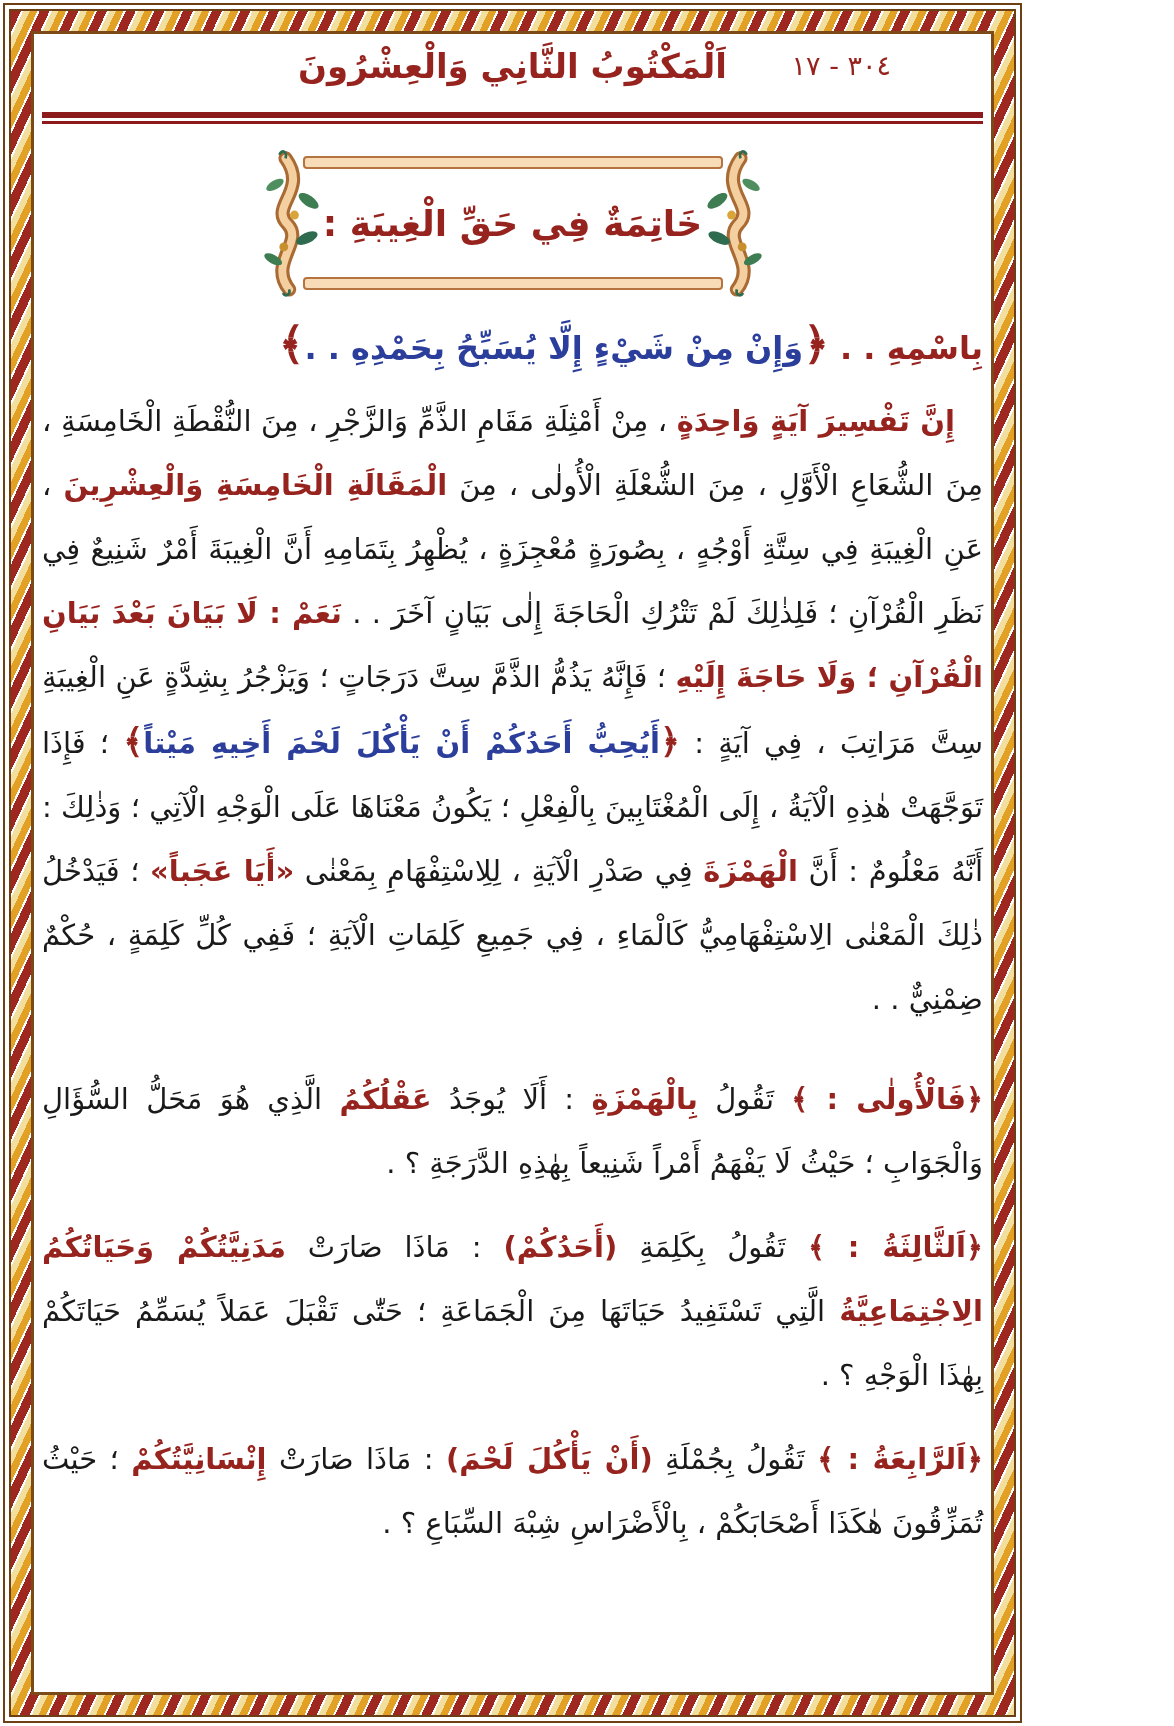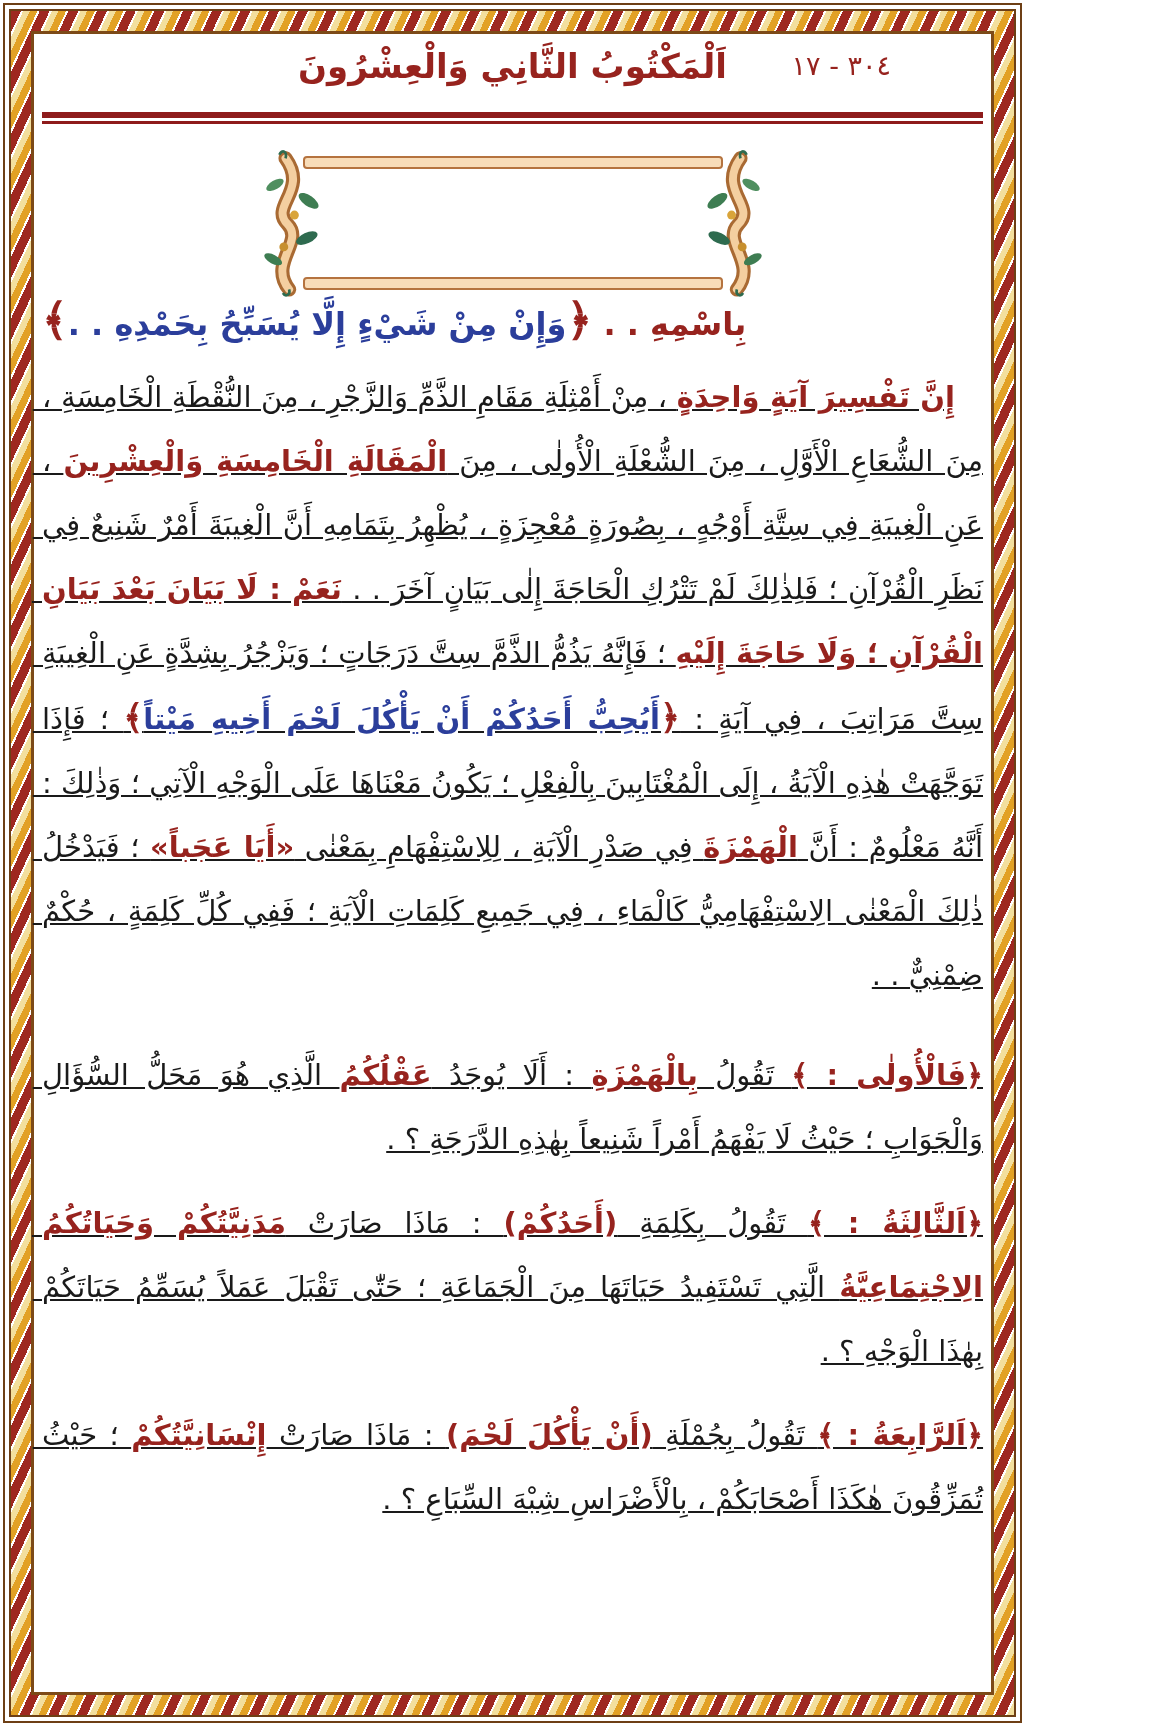--- a/index.html
+++ b/index.html
@@ -34,27 +34,27 @@
   .box-bar{position:absolute;left:40px;right:40px;height:9px;
     background:var(--box-tan,#F8DCB8);border:2px solid var(--box-brown,#B5733F);border-radius:4px;}
   .box-bar.top{top:4px}
   .box-bar.bottom{bottom:4px}
   .box-title{position:absolute;left:0;right:0;top:50%;transform:translateY(-50%);
     text-align:center;font-size:36px;font-weight:bold;color:var(--maroon,#97231E);}
   .box-ornament{position:absolute;top:-13px;width:62px;height:168px;}
   .box-ornament.right{right:-4px;}
   .box-ornament.left{left:-4px;transform:scaleX(-1);}
   
-  .basmala{text-align:left;font-size:32px;font-weight:bold;
+  .basmala{margin-top:24px;text-align:right;font-size:32px;font-weight:bold;
     color:var(--text-black,#1A1A1A);}
   .basmala .seg-bracket{font-size:44px;}
   
   .body-text{margin-top:20px;font-size:29px;line-height:64px;
     text-align:justify;color:var(--text-black,#1A1A1A);}
-  .para{margin:0 0 20px;text-decoration:underline;}
+  .para{margin:0 0 20px;}
   .para.indent{text-indent:28px;}
   .para:first-child{margin-bottom:36px;}
   .seg{white-space:pre-wrap;}
   .seg-black{color:inherit;}
   .seg-red{color:var(--maroon,#97231E);font-weight:bold;}
   .seg-blue{color:var(--verse-blue,#2B3E9B);font-weight:bold;}
   .seg-bracket{color:var(--maroon,#97231E);font-weight:bold;font-size:1.18em;}
 </style>
 </head>
 <body>
@@ -97,20 +97,21 @@
         <ellipse cx="14" cy="60" rx="13" ry="6" fill="#3e7d52" transform="rotate(-35 14 60)"></ellipse>
         <ellipse cx="16" cy="102" rx="13" ry="6" fill="#2e6b4f" transform="rotate(25 16 102)"></ellipse>
         <ellipse cx="52" cy="42" rx="11" ry="5" fill="#4f8f5f" transform="rotate(30 52 42)"></ellipse>
         <ellipse cx="54" cy="126" rx="11" ry="5" fill="#3e7d52" transform="rotate(-28 54 126)"></ellipse>
         <circle cx="30" cy="76" r="5" fill="#d9a43a"></circle>
         <circle cx="42" cy="112" r="5" fill="#c78f2e"></circle>
         <path d="M40 12 C 38 4, 44 1, 47 8" stroke="#2e6b4f" stroke-width="3" fill="none"></path>
         <path d="M36 160 C 34 166, 40 169, 43 164" stroke="#2e6b4f" stroke-width="3" fill="none"></path>
       </svg>
 
+      <div class="box-title">خَاتِمَةٌ فِي حَقِّ الْغِيبَةِ :</div>
     </div>
 
     <div class="basmala"><span class="seg seg-red">بِاسْمِهِ . . </span><span class="seg seg-bracket">﴿</span><span class="seg seg-blue">وَإِنْ مِنْ شَيْءٍ إِلَّا يُسَبِّحُ بِحَمْدِهِ . .</span><span class="seg seg-bracket">﴾</span></div>
 
     <div class="body-text">
         <p class="para indent"><span class="seg seg-red">إِنَّ تَفْسِيرَ آيَةٍ وَاحِدَةٍ</span><span class="seg seg-black"> ، مِنْ أَمْثِلَةِ مَقَامِ الذَّمِّ وَالزَّجْرِ ، مِنَ النُّقْطَةِ الْخَامِسَةِ ، مِنَ الشُّعَاعِ الْأَوَّلِ ، مِنَ الشُّعْلَةِ الْأُولٰى ، مِنَ </span><span class="seg seg-red">الْمَقَالَةِ الْخَامِسَةِ وَالْعِشْرِينَ</span><span class="seg seg-black"> ، عَنِ الْغِيبَةِ فِي سِتَّةِ أَوْجُهٍ ، بِصُورَةٍ مُعْجِزَةٍ ، يُظْهِرُ بِتَمَامِهِ أَنَّ الْغِيبَةَ أَمْرٌ شَنِيعٌ فِي نَظَرِ الْقُرْآنِ ؛ فَلِذٰلِكَ لَمْ تَتْرُكِ الْحَاجَةَ إِلٰى بَيَانٍ آخَرَ . . </span><span class="seg seg-red">نَعَمْ : لَا بَيَانَ بَعْدَ بَيَانِ الْقُرْآنِ ؛ وَلَا حَاجَةَ إِلَيْهِ</span><span class="seg seg-black"> ؛ فَإِنَّهُ يَذُمُّ الذَّمَّ سِتَّ دَرَجَاتٍ ؛ وَيَزْجُرُ بِشِدَّةٍ عَنِ الْغِيبَةِ سِتَّ مَرَاتِبَ ، فِي آيَةٍ : </span><span class="seg seg-bracket">﴿</span><span class="seg seg-blue">أَيُحِبُّ أَحَدُكُمْ أَنْ يَأْكُلَ لَحْمَ أَخِيهِ مَيْتاً</span><span class="seg seg-bracket">﴾</span><span class="seg seg-black"> ؛ فَإِذَا تَوَجَّهَتْ هٰذِهِ الْآيَةُ ، إِلَى الْمُغْتَابِينَ بِالْفِعْلِ ؛ يَكُونُ مَعْنَاهَا عَلَى الْوَجْهِ الْآتِي ؛ وَذٰلِكَ : أَنَّهُ مَعْلُومٌ : أَنَّ </span><span class="seg seg-red">الْهَمْزَةَ</span><span class="seg seg-black"> فِي صَدْرِ الْآيَةِ ، لِلِاسْتِفْهَامِ بِمَعْنٰى </span><span class="seg seg-red">«أَيَا عَجَباً»</span><span class="seg seg-black"> ؛ فَيَدْخُلُ ذٰلِكَ الْمَعْنٰى الِاسْتِفْهَامِيُّ كَالْمَاءِ ، فِي جَمِيعِ كَلِمَاتِ الْآيَةِ ؛ فَفِي كُلِّ كَلِمَةٍ ، حُكْمٌ ضِمْنِيٌّ . .</span></p>
         <p class="para"><span class="seg seg-red">﴿فَالْأُولٰى : ﴾</span><span class="seg seg-black"> تَقُولُ </span><span class="seg seg-red">بِالْهَمْزَةِ</span><span class="seg seg-black"> : أَلَا يُوجَدُ </span><span class="seg seg-red">عَقْلُكُمُ</span><span class="seg seg-black"> الَّذِي هُوَ مَحَلُّ السُّؤَالِ وَالْجَوَابِ ؛ حَيْثُ لَا يَفْهَمُ أَمْراً شَنِيعاً بِهٰذِهِ الدَّرَجَةِ ؟ .</span></p>
         <p class="para"><span class="seg seg-red">﴿اَلثَّالِثَةُ : ﴾</span><span class="seg seg-black"> تَقُولُ بِكَلِمَةِ </span><span class="seg seg-red">(أَحَدُكُمْ)</span><span class="seg seg-black"> : مَاذَا صَارَتْ </span><span class="seg seg-red">مَدَنِيَّتُكُمْ وَحَيَاتُكُمُ الِاجْتِمَاعِيَّةُ</span><span class="seg seg-black"> الَّتِي تَسْتَفِيدُ حَيَاتَهَا مِنَ الْجَمَاعَةِ ؛ حَتّٰى تَقْبَلَ عَمَلاً يُسَمِّمُ حَيَاتَكُمْ بِهٰذَا الْوَجْهِ ؟ .</span></p>
         <p class="para"><span class="seg seg-red">﴿اَلرَّابِعَةُ : ﴾</span><span class="seg seg-black"> تَقُولُ بِجُمْلَةِ </span><span class="seg seg-red">(أَنْ يَأْكُلَ لَحْمَ)</span><span class="seg seg-black"> : مَاذَا صَارَتْ </span><span class="seg seg-red">إِنْسَانِيَّتُكُمْ</span><span class="seg seg-black"> ؛ حَيْثُ تُمَزِّقُونَ هٰكَذَا أَصْحَابَكُمْ ، بِالْأَضْرَاسِ شِبْهَ السِّبَاعِ ؟ .</span></p>
       </div>

